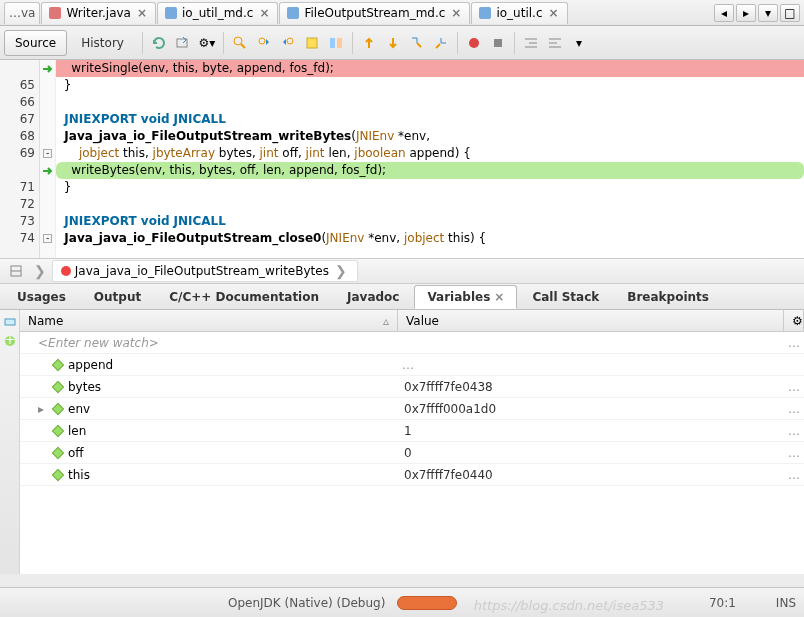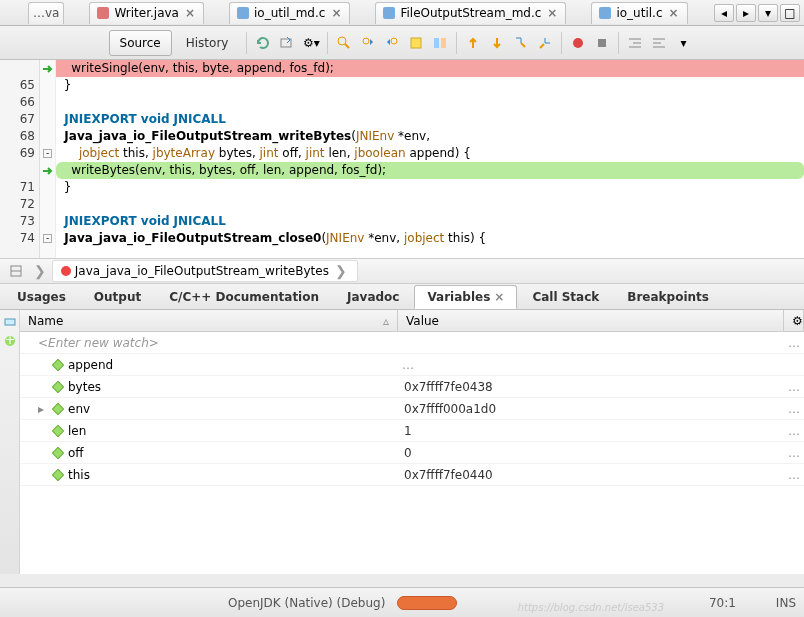--- a/index.html
+++ b/index.html
@@ -1,29 +1,29 @@
 <!DOCTYPE html>
 <html><head>
 <meta charset="utf-8">
 <style>
 * { margin:0; padding:0; box-sizing:border-box; font-family:"DejaVu Sans",Arial,sans-serif; font-size:12px; }
 body { background:#ececec; width:804px; height:617px; overflow:hidden; position:relative; }
 .row { display:flex; align-items:center; }
 
 
 .filetabs { height:26px; background:linear-gradient(#f4f4f4,#e7e7e7); border-bottom:1px solid #b8b8b8; padding:0 4px; }
-.filetab { height:22px; padding:2px 6px; margin-right:1px; background:linear-gradient(#fff,#eee); border:1px solid #c3c3c3; border-bottom:none; border-radius:3px 3px 0 0; display:flex; align-items:center; gap:4px; cursor:pointer;margin-left:24px; }
+.filetab { height:22px; padding:2px 6px; margin-right:1px; background:linear-gradient(#fff,#eee); border:1px solid #c3c3c3; border-bottom:none; border-radius:3px 3px 0 0; display:flex; align-items:center; gap:4px; cursor:pointer; }
 .filetab.trunc { color:#555; padding:2px 4px; }
 .filetab .ic { width:14px; height:14px; display:inline-block; }
 .filetab .cls { color:#777; font-weight:bold; padding:0 2px; }
 .win-controls { margin-left:auto; display:flex; gap:2px; }
 .win-btn { width:20px; height:18px; border:1px solid #bbb; background:linear-gradient(#fff,#e4e4e4); border-radius:2px; display:flex; align-items:center; justify-content:center; cursor:pointer; }
 
 
-.toolbar { height:34px; background:linear-gradient(#f3f3f3,#e5e5e5); border-bottom:1px solid #c0c0c0; padding:0 10px;justify-content:center; }
+.toolbar { height:34px; background:linear-gradient(#f3f3f3,#e5e5e5); border-bottom:1px solid #c0c0c0; padding:0 4px; }
 .src-btn { height:26px; padding:0 10px; border:1px solid #b2b2b2; background:linear-gradient(#fdfdfd,#e9e9e9); border-radius:3px; cursor:pointer; }
 .hist { padding:0 14px; color:#333; cursor:pointer; }
 .tool-sep { width:1px; height:22px; background:#cacaca; margin:0 4px; }
 .tool-ic { width:18px; height:18px; margin:0 3px; cursor:pointer; display:flex; align-items:center; justify-content:center; }
 
 
 .editor { background:#fff; height:198px; display:flex; font-family:"DejaVu Sans Mono",monospace; font-size:13px; }
 .gutA { width:40px; background:#f5f5f5; border-right:1px solid #ddd; text-align:right; color:#404040; }
 .gutA div { height:17px; line-height:17px; padding-right:4px; }
 .gutB { width:16px; background:#f9f9f9; border-right:1px solid #eee; }
@@ -59,21 +59,21 @@
 .vname { width:378px; padding-left:18px; display:flex; align-items:center; gap:4px; }
 .vval { flex:1; padding-left:6px; color:#333; }
 .more { width:20px; text-align:center; color:#999; }
 .diam { width:12px; height:12px; display:inline-block; }
 .watch { color:#999; font-style:italic; padding-left:18px; height:22px; line-height:22px; }
 .exp { color:#888; width:10px; display:inline-block; }
 
 
 .status { position:absolute; bottom:0; left:0; right:0; height:30px; background:linear-gradient(#f4f4f4,#e4e4e4); border-top:1px solid #c4c4c4; display:flex; align-items:center; padding:0 8px; color:#555; }
 .prog { width:60px; height:14px; background:#e9713a; border-radius:7px; border:1px solid #c75a28; margin-left:12px; }
-.watermark { position:absolute; right:140px; bottom:4px; color:#ccc; font-size:10px; font-style:italic; pointer-events:none; }
+.watermark { position:absolute; right:140px; bottom:4px; color:#ccc; font-size:13px; font-style:italic; pointer-events:none; }
 
 svg { display:block; }
 </style>
 </head>
 <body>
 
 <div class="filetabs row">
   <div class="filetab trunc">…va</div>
   <div id="ftabs" style="display: flex;">
       <div class="filetab">

